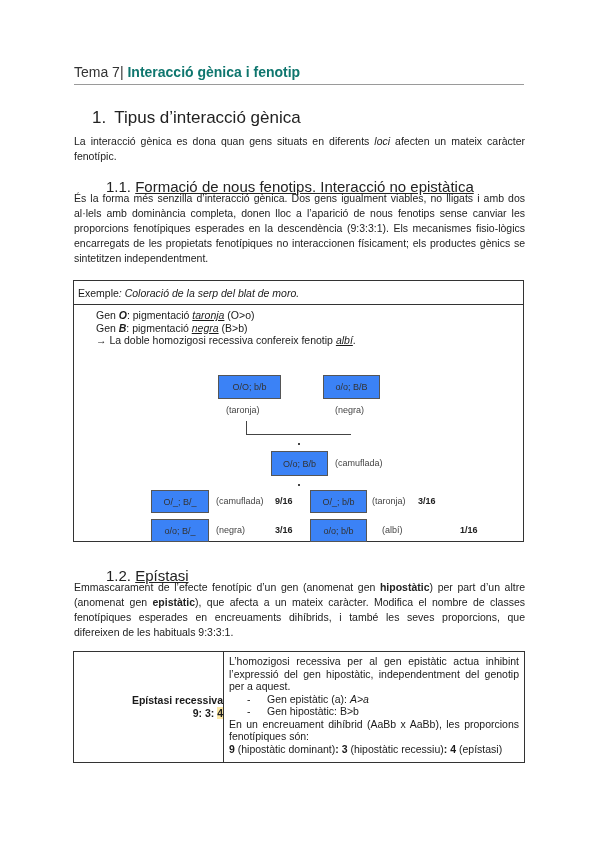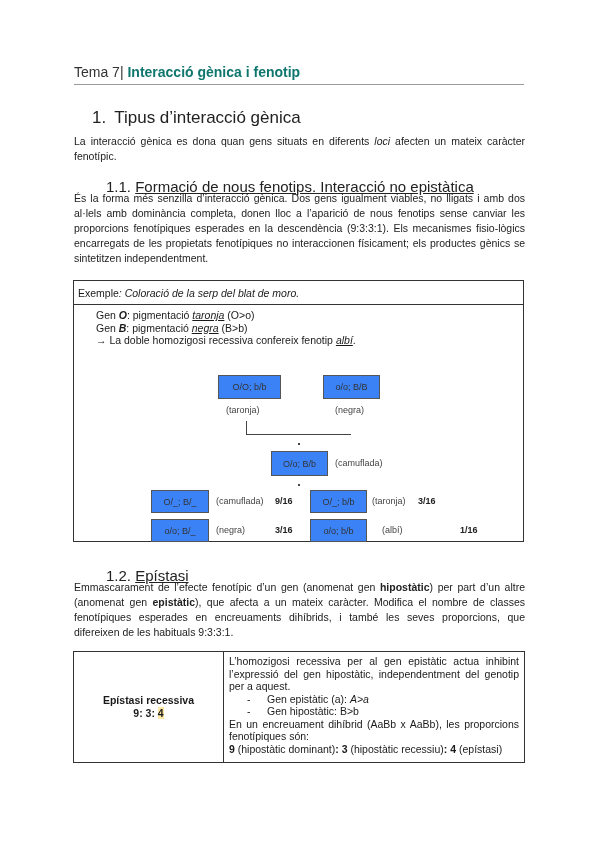--- a/index.html
+++ b/index.html
@@ -39,21 +39,21 @@
   .glabel { position: absolute; font-size: 9px; color: #444; }
   .gfrac { position: absolute; font-size: 9px; font-weight: bold; color: #222; }
   .line { position: absolute; background: #444; }
   .dot { position: absolute; width: 2px; height: 2px; background: #444; }
   .epi-table {
     left: 73px; top: 651px; width: 452px; height: 112px;
     border: 1.3px solid #333; box-sizing: border-box; display: flex;
   }
   .epi-left {
     width: 149px; border-right: 1.3px solid #333; display: flex; flex-direction: column;
-    align-items: center; justify-content: center; font-weight: bold; font-size: 10.5px; line-height: 13px;
+    align-items: flex-end; justify-content: center; font-weight: bold; font-size: 10.5px; line-height: 13px;
   }
   .hl { background: #fde8a6; }
   .epi-right { flex: 1; padding: 3px 5px; font-size: 10.5px; line-height: 12.5px; text-align: justify; }
   .epi-right .li { padding-left: 18px; }
   .epi-right .li .dash { display: inline-block; width: 20px; }
 </style>
 </head>
 <body>
 
 <div class="abs title">

